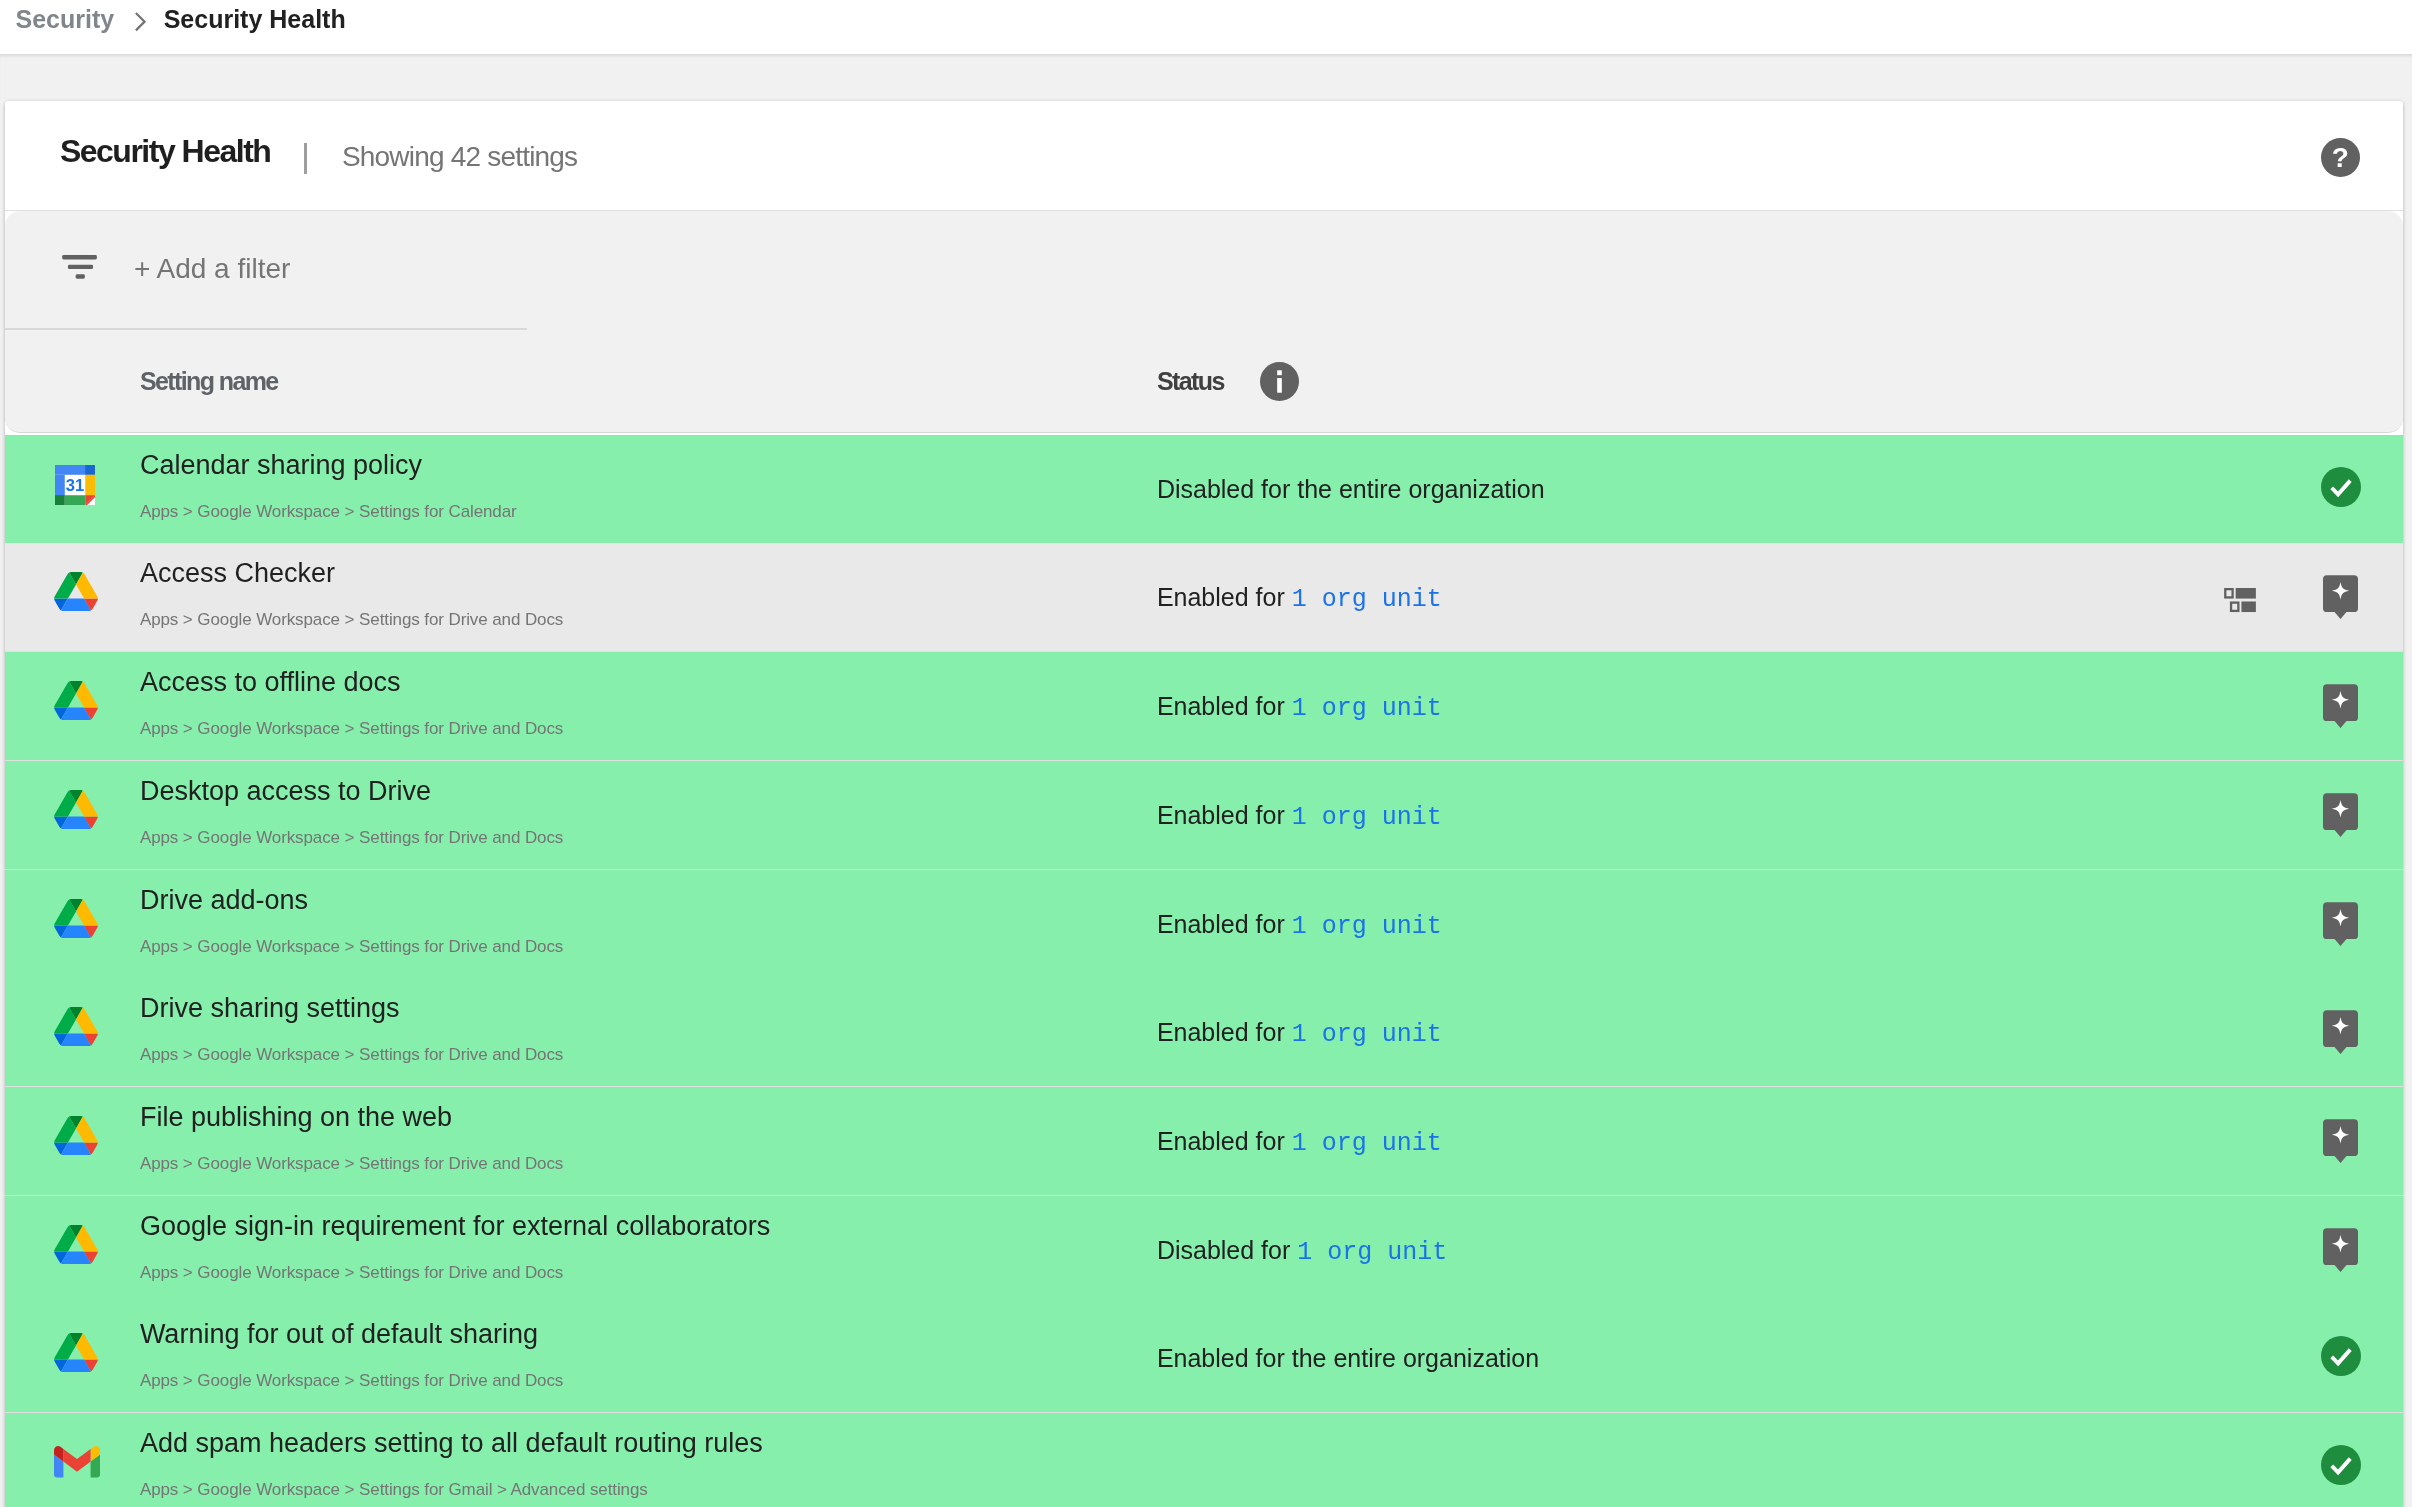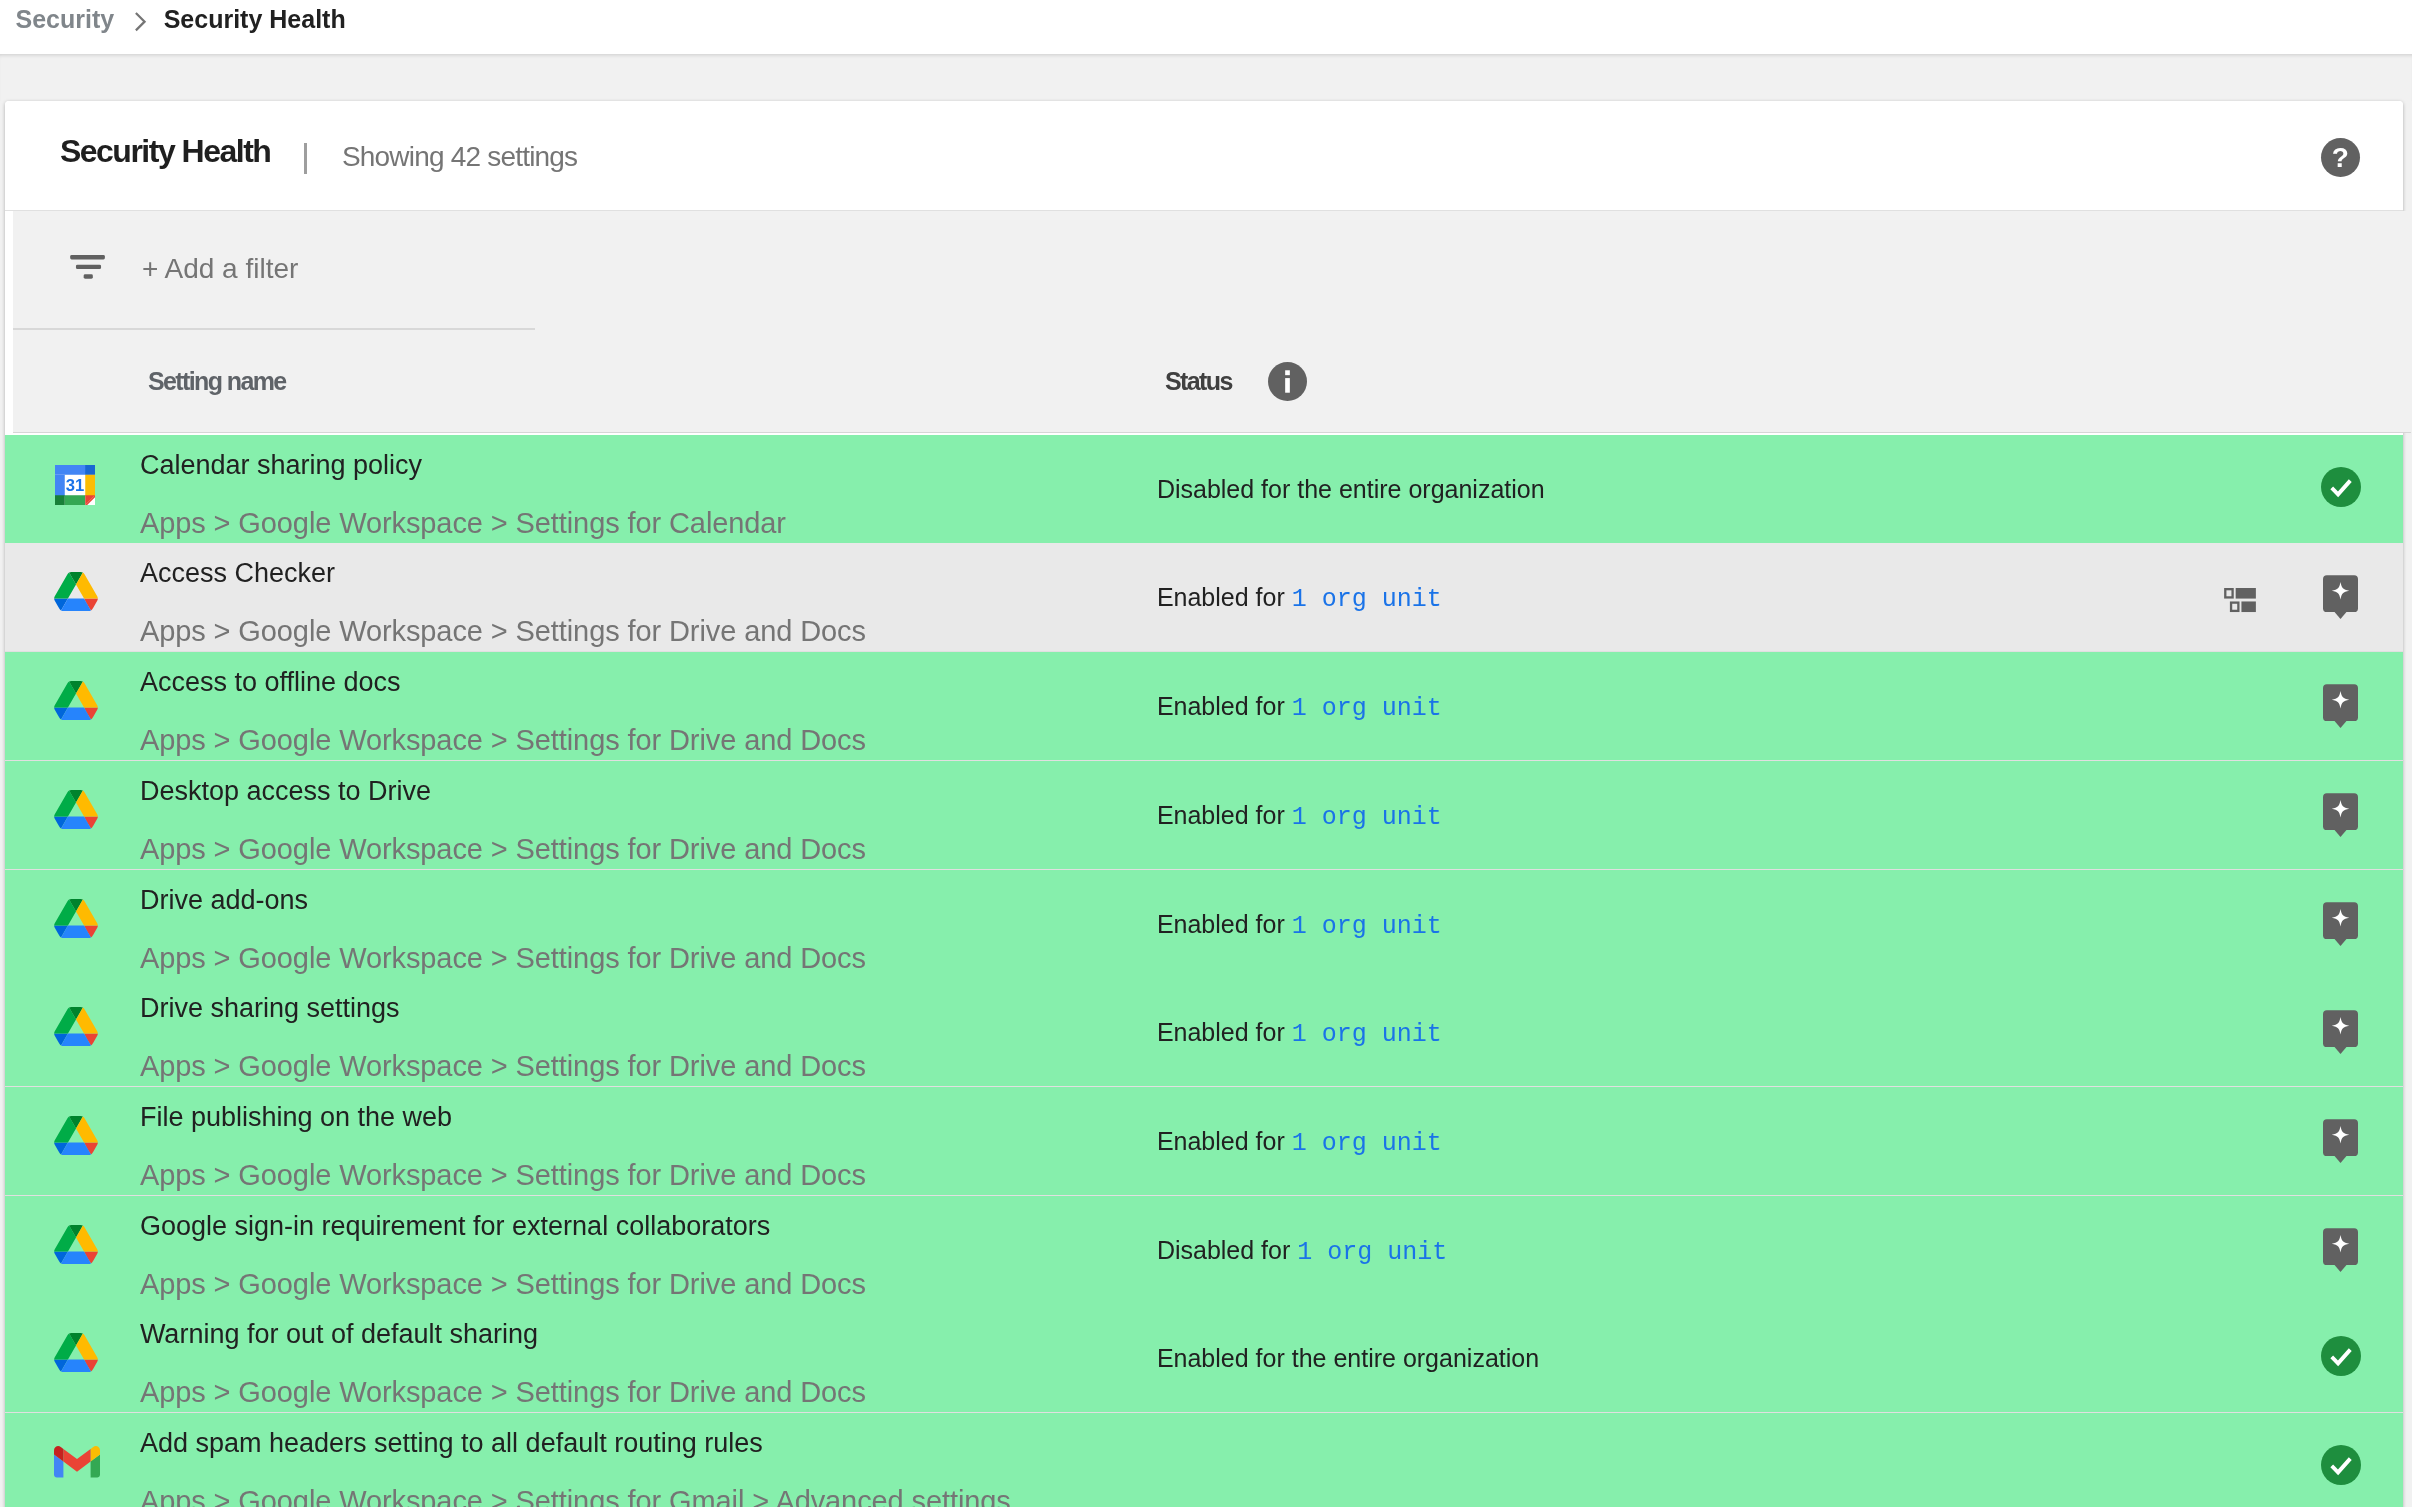--- a/index.html
+++ b/index.html
@@ -15,34 +15,34 @@
   background:#f1f1f1; box-shadow:inset 0 3.9px 4.9px -3.9px rgba(0,0,0,0.22); }
 .card { position:absolute; left:4.9px; top:101px; width:2398px; height:1421px;
   background:#fff; border-radius:3.9px 3.9px 0 0; box-shadow:0 1px 3.9px rgba(0,0,0,0.28); }
 .chead { position:absolute; left:0; top:0; width:100%; height:110px; background:#fff;
   border-bottom:1.9px solid #e0e0e0; border-radius:3.9px 3.9px 0 0; }
 .ctitle { position:absolute; left:55px; top:34px; font-size:32px; line-height:33px; font-weight:700; color:#1f1f1f; letter-spacing:-1.5px; }
 .cdiv { position:absolute; left:299px; top:42px; width:2.9px; height:31px; background:#9e9e9e; }
 .csub { position:absolute; left:337px; top:41px; font-size:28px; line-height:30px; color:#757575; letter-spacing:-0.8px; }
 .qicon { position:absolute; left:2316px; top:37px; width:39px; height:39px; border-radius:50%;
   background:#616161; color:#fff; font-size:28px; font-weight:700; text-align:center; line-height:40px; }
-.fsec { position:absolute; left:8px; top:110px; width:100%; height:222px; background:#f1f1f1;
-  border-bottom:1.9px solid #d6d6d6; }
+.fsec { position:absolute; left:0; top:110px; width:100%; height:222px; background:#f1f1f1;
+  border-bottom:1.9px solid #d6d6d6;border-radius:15px; }
 .ficon { position:absolute; left:57px; top:44px; }
 .ftext { position:absolute; left:129px; top:43px; font-size:28px; line-height:29px; color:#757575; }
 .funder { position:absolute; left:0px; top:117px; width:522px; height:1.9px; background:#d8d8d8; }
 .hname { position:absolute; left:135px; top:158px; font-size:25px; line-height:25px; font-weight:700; color:#5f6368; letter-spacing:-1.6px; }
 .hstatus { position:absolute; left:1152px; top:158px; font-size:25px; line-height:25px; font-weight:700; color:#404040; letter-spacing:-1.6px; }
 .iicon { position:absolute; left:1255px; top:151px; }
 .rows { position:absolute; left:0; top:0; width:100%; height:100%; }
 .row { position:absolute; left:0; width:100%; height:109px; border-bottom:1.9px solid #e0e0e0; background:#86efac; }
 .row.sel { background:#e9e9e9; }
 .picon { position:absolute; }
 .name { position:absolute; left:135px; top:15px; font-size:27px; line-height:31px; color:#212121; }
-.path { position:absolute; left:135px; top:61px; font-size:29px; line-height:31px; color:#757575; letter-spacing:-0.1px;margin-top:12px; }
+.path { position:absolute; left:135px; top:61px; font-size:17px; line-height:31px; color:#757575; letter-spacing:-0.1px; }
 .status { position:absolute; left:1152px; top:39px; font-size:25px; line-height:31px; color:#212121; }
 .lnk { color:#1a73e8;font-family:Liberation Mono, monospace; }
 .ric { position:absolute; }
 </style>
 </head>
 <body>
 <div class="topbar">
   <div class="crumb">
     <span class="c1">Security</span>
     <span class="chev">

